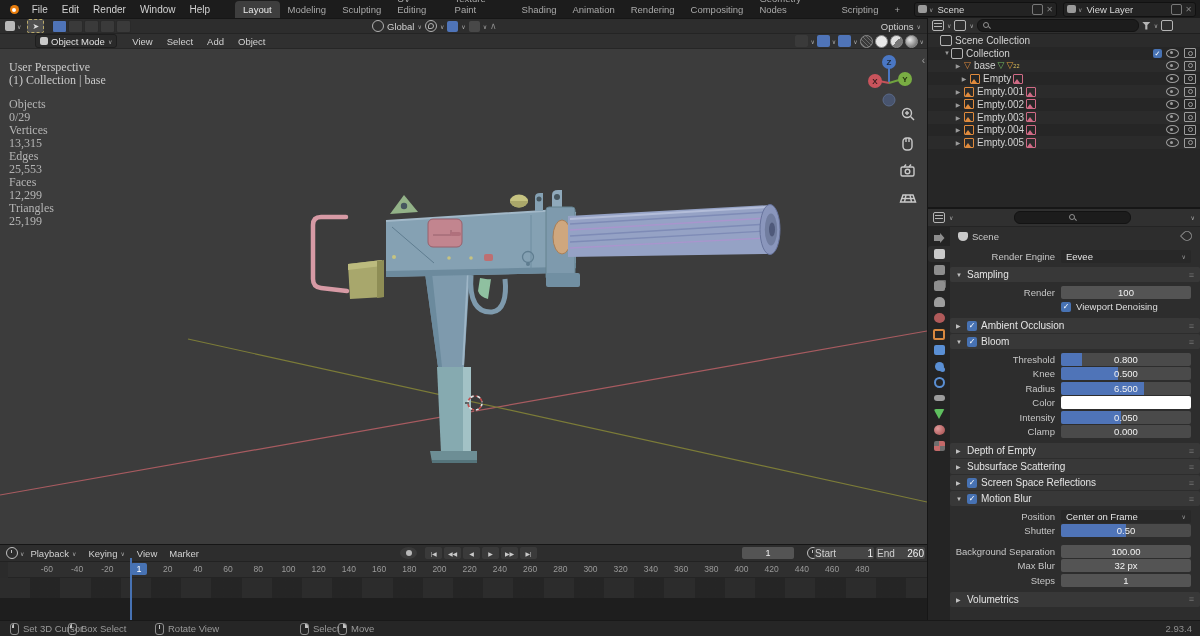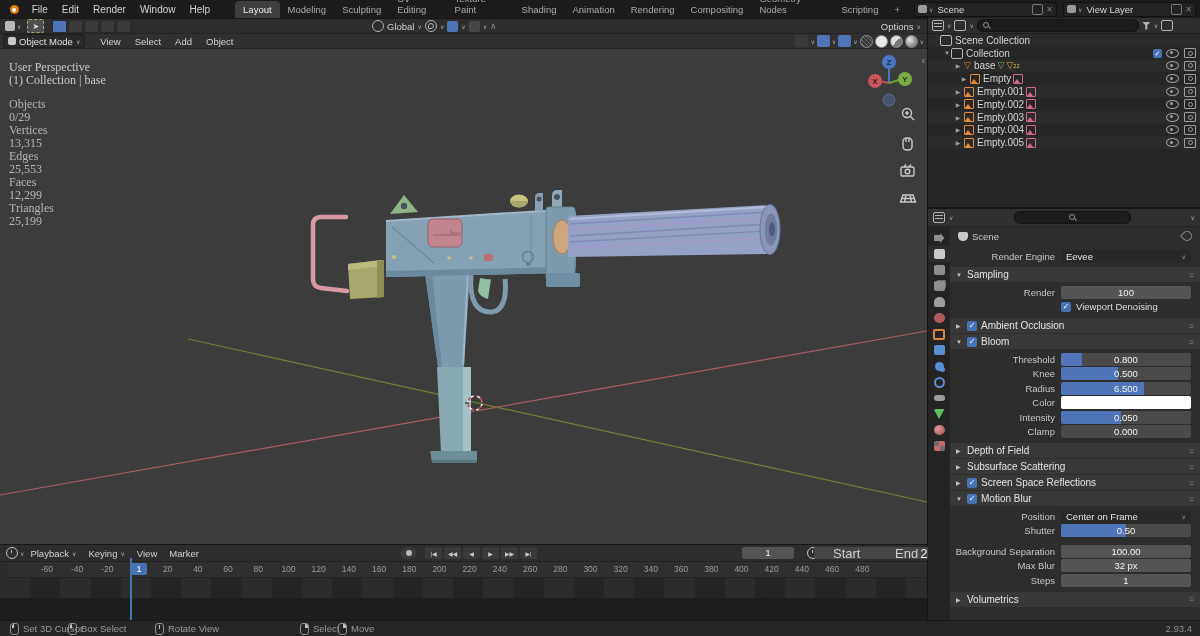--- a/index.html
+++ b/index.html
@@ -37,21 +37,21 @@
   .selmode span{width:13px;height:11px;background:#3a3a3a;border-radius:2px;border:1px solid #2a2a2a;}
   .selmode span.on{background:#4f74b8;}
   .ts-right{position:absolute;left:372px;display:flex;align-items:center;gap:3px;}
   .ts-chip{display:flex;align-items:center;gap:3px;color:#d0d0d0;}
   .gicon{width:10px;height:10px;border:1px solid #b0b0b0;border-radius:50%;position:relative;}
   .gicon.mag::after{content:"";position:absolute;left:2px;top:2px;width:4px;height:4px;border:1px solid #b0b0b0;border-radius:50% 50% 50% 0;}
   .sq{width:11px;height:11px;background:#484848;border-radius:2px;}
   .sq.blue{background:#4f74b8;}
   .options{position:absolute;right:6px;display:flex;gap:3px;align-items:center;color:#d0d0d0;}
   .vpheader{height:14px;background:#303030;display:flex;align-items:center;font-size:9.5px;
-            border-bottom:1px solid #262626;position:relative;}
+            border-bottom:1px solid #262626;position:relative;padding-left:32px;}
   .modebox{display:flex;align-items:center;gap:3px;background:#2a2a2a;border:1px solid #1e1e1e;
            border-radius:3px;height:12px;padding:0 4px;margin-left:3px;color:#e0e0e0;}
   .modebox .micon{width:8px;height:8px;background:#c9c9c9;border-radius:2px;}
   .vph-menus{display:flex;margin-left:8px;}
   .vph-menus span{padding:0 7px;color:#d2d2d2;}
   .vph-right{position:absolute;right:3px;display:flex;align-items:center;gap:2px;}
   .shadeball{width:11px;height:11px;border-radius:50%;border:1px solid #8a8a8a;background:#3a3a3a;}
   .shadeball.wire{background:repeating-linear-gradient(45deg,#3a3a3a 0 2px,#6a6a6a 2px 3px);}
   .shadeball.solid{background:#e8e8e8;}
   .shadeball.mat{background:linear-gradient(135deg,#e0e0e0 50%,#777 50%);}
@@ -73,22 +73,22 @@
   .tl-menus{display:flex;align-items:center;}
   .tl-menus .tlm{padding:0 6px;color:#d2d2d2;display:flex;align-items:center;gap:3px;}
   .transport{position:absolute;left:400px;display:flex;align-items:center;gap:2px;}
   .tbtn{min-width:13px;height:12px;background:#3a3a3a;border-radius:2px;color:#c9c9c9;font-size:6px;
         display:flex;align-items:center;justify-content:center;padding:0 2px;}
   .tbtn.rec{border-radius:50%;width:12px;}
   .tbtn.rec::after{content:"";width:6px;height:6px;border-radius:50%;background:#b9b9b9;}
   .framefield{position:absolute;left:742px;width:52px;height:12px;background:#545454;border-radius:2px;
               color:#f2f2f2;font-size:9px;text-align:center;line-height:12px;}
   .tlclock{position:absolute;left:801px;}
-  .rangefield{position:absolute;height:12px;background:#454545;border-radius:2px;font-size:13px;
-              display:flex;align-items:center;justify-content:space-between;padding:0 19px;color:#cfcfcf;}
+  .rangefield{position:absolute;height:12px;background:#454545;border-radius:2px;font-size:10px;
+              display:flex;align-items:center;justify-content:space-between;padding:0 1px;color:#cfcfcf;}
   .rangefield b{color:#f2f2f2;font-weight:normal;}
   .ruler{position:relative;height:15px;background:#2f2f2f;border-bottom:1px solid #242424;margin-left:8px;}
   .tick{position:absolute;top:2px;width:24px;text-align:center;font-size:8.5px;color:#9a9a9a;}
   .tracks{position:relative;height:45px;background:#1e1e1e;}
   .tracks .band{position:absolute;left:0;right:0;top:0;height:20px;background:#272727;
      background-image:repeating-linear-gradient(90deg,rgba(255,255,255,0.025) 0 30.2px,rgba(0,0,0,0.05) 30.2px 60.4px);}
   .playhead-line{position:absolute;width:2px;background:var(--accent);z-index:3;}
   .frame-badge{position:absolute;width:16px;height:12px;background:var(--accent);border-radius:2px;color:#fff;
                font-size:9px;text-align:center;line-height:12px;z-index:4;}
   
@@ -724,21 +724,21 @@
                   <div class="pctl pslider">
                     <div class="pfill" style="width: 0%;"></div>
                     <span class="pval">0.000</span>
                   </div>
                 </div>
               </div>
             </div>
             <div class="panel">
               <div class="phead">
                 <span class="pcaret">▶</span>
-                <span class="ptitle">Depth of Field</span>
+                <span class="ptitle">Depth of Empty</span>
                 <span class="pgrip">≡</span>
               </div>
             </div>
             <div class="panel">
               <div class="phead">
                 <span class="pcaret">▶</span>
                 <span class="ptitle">Subsurface Scattering</span>
                 <span class="pgrip">≡</span>
               </div>
             </div>

